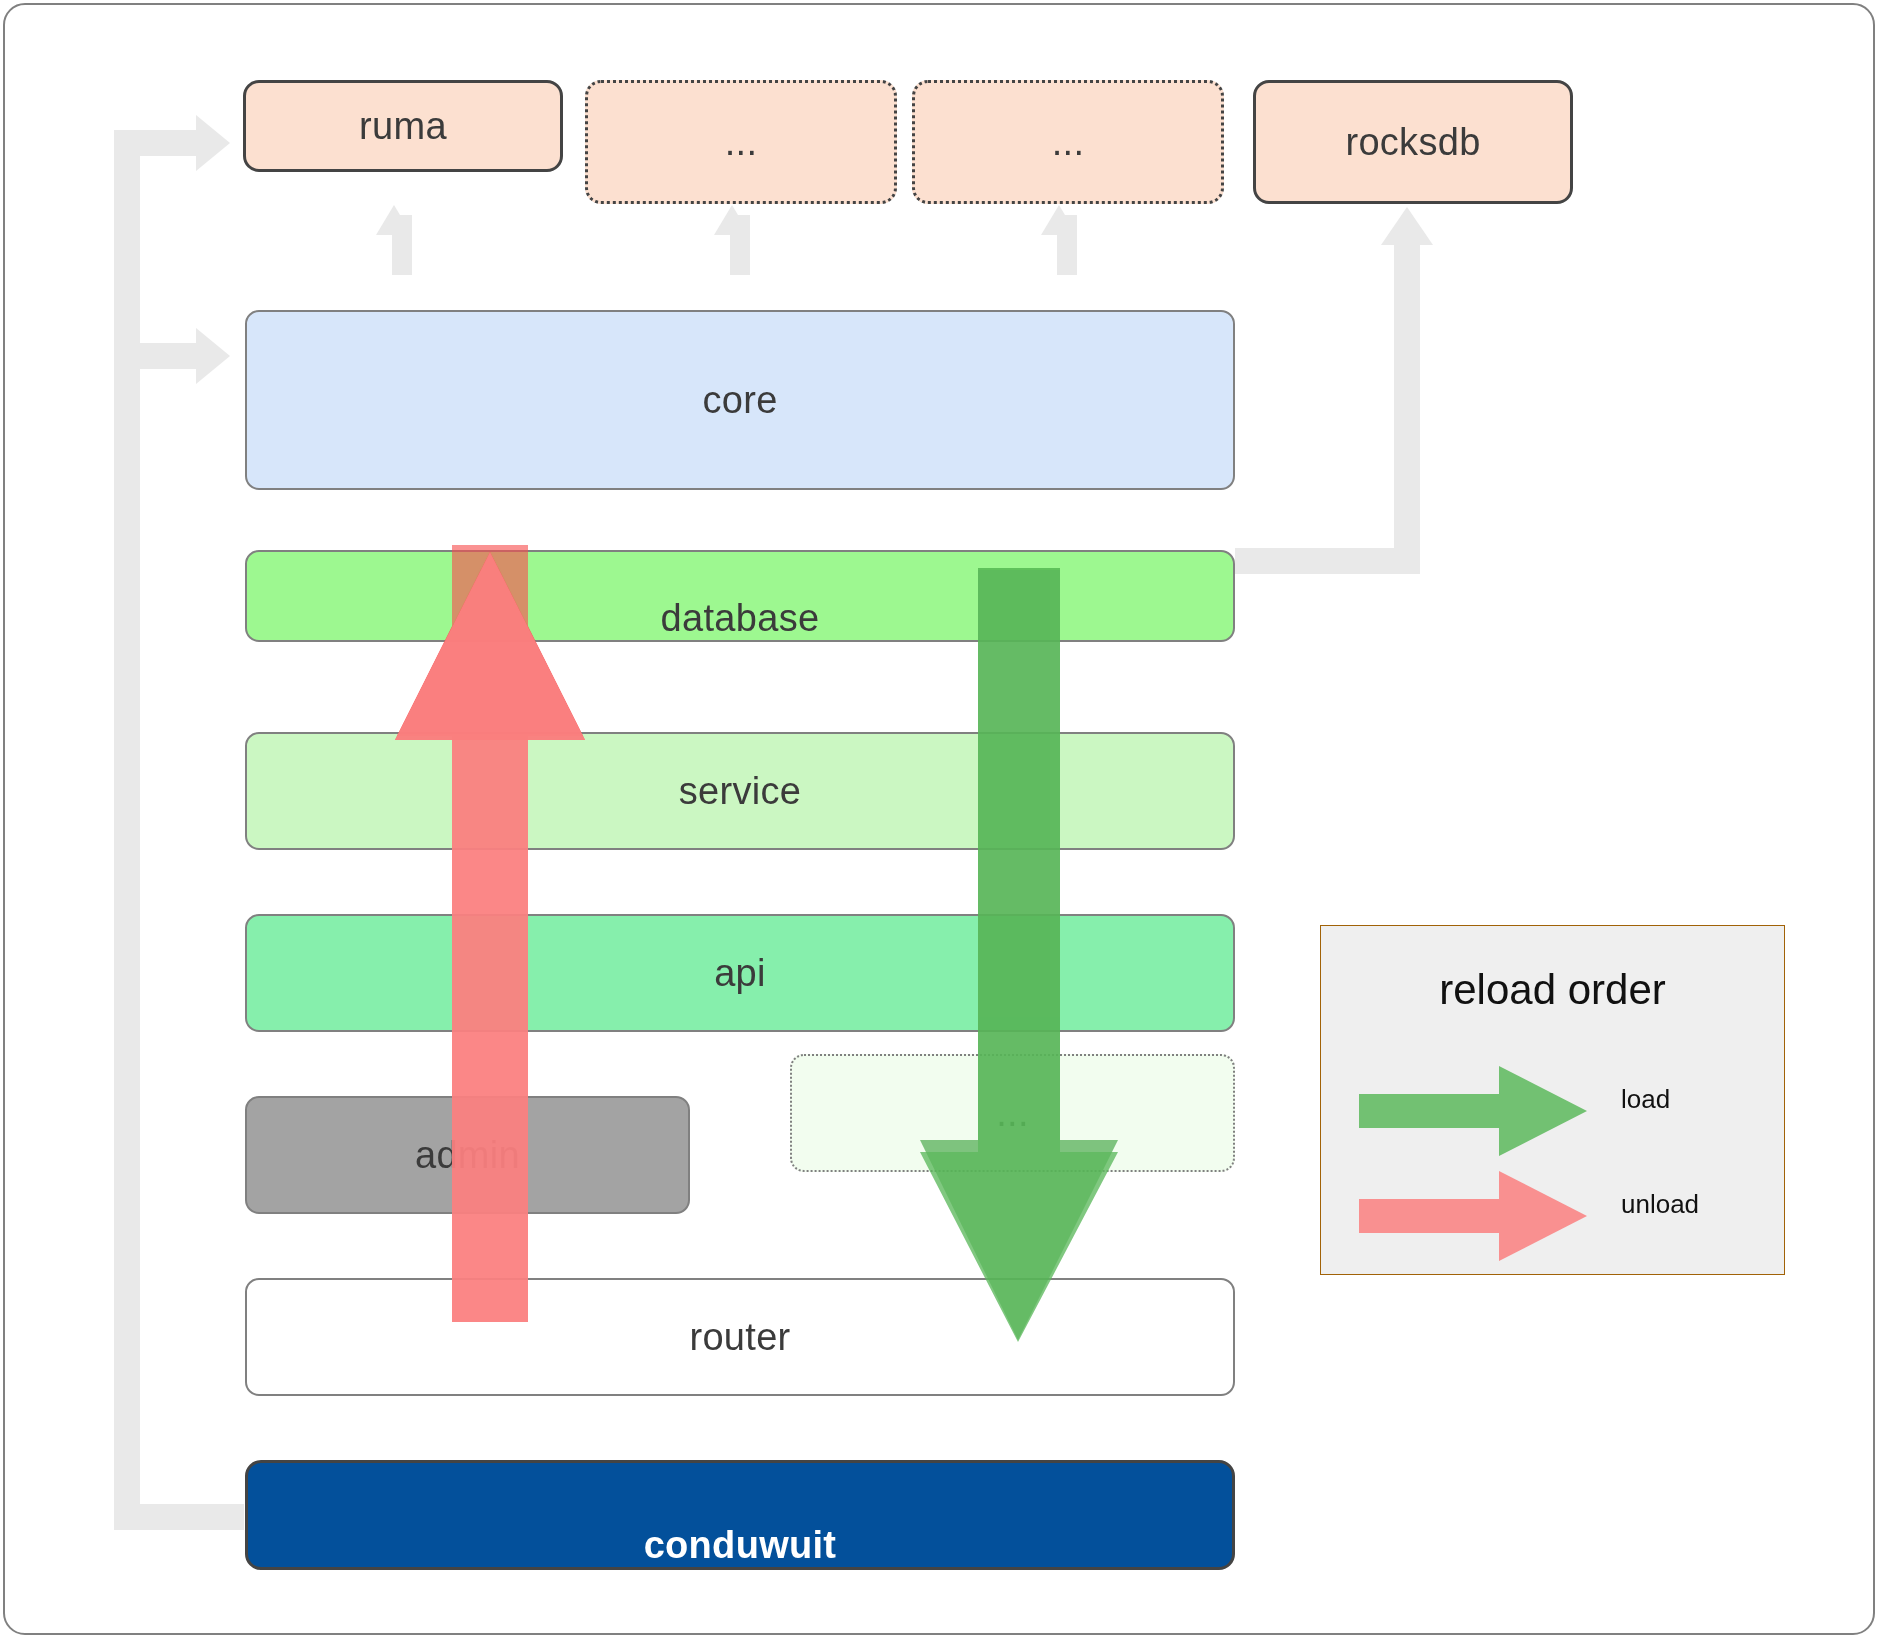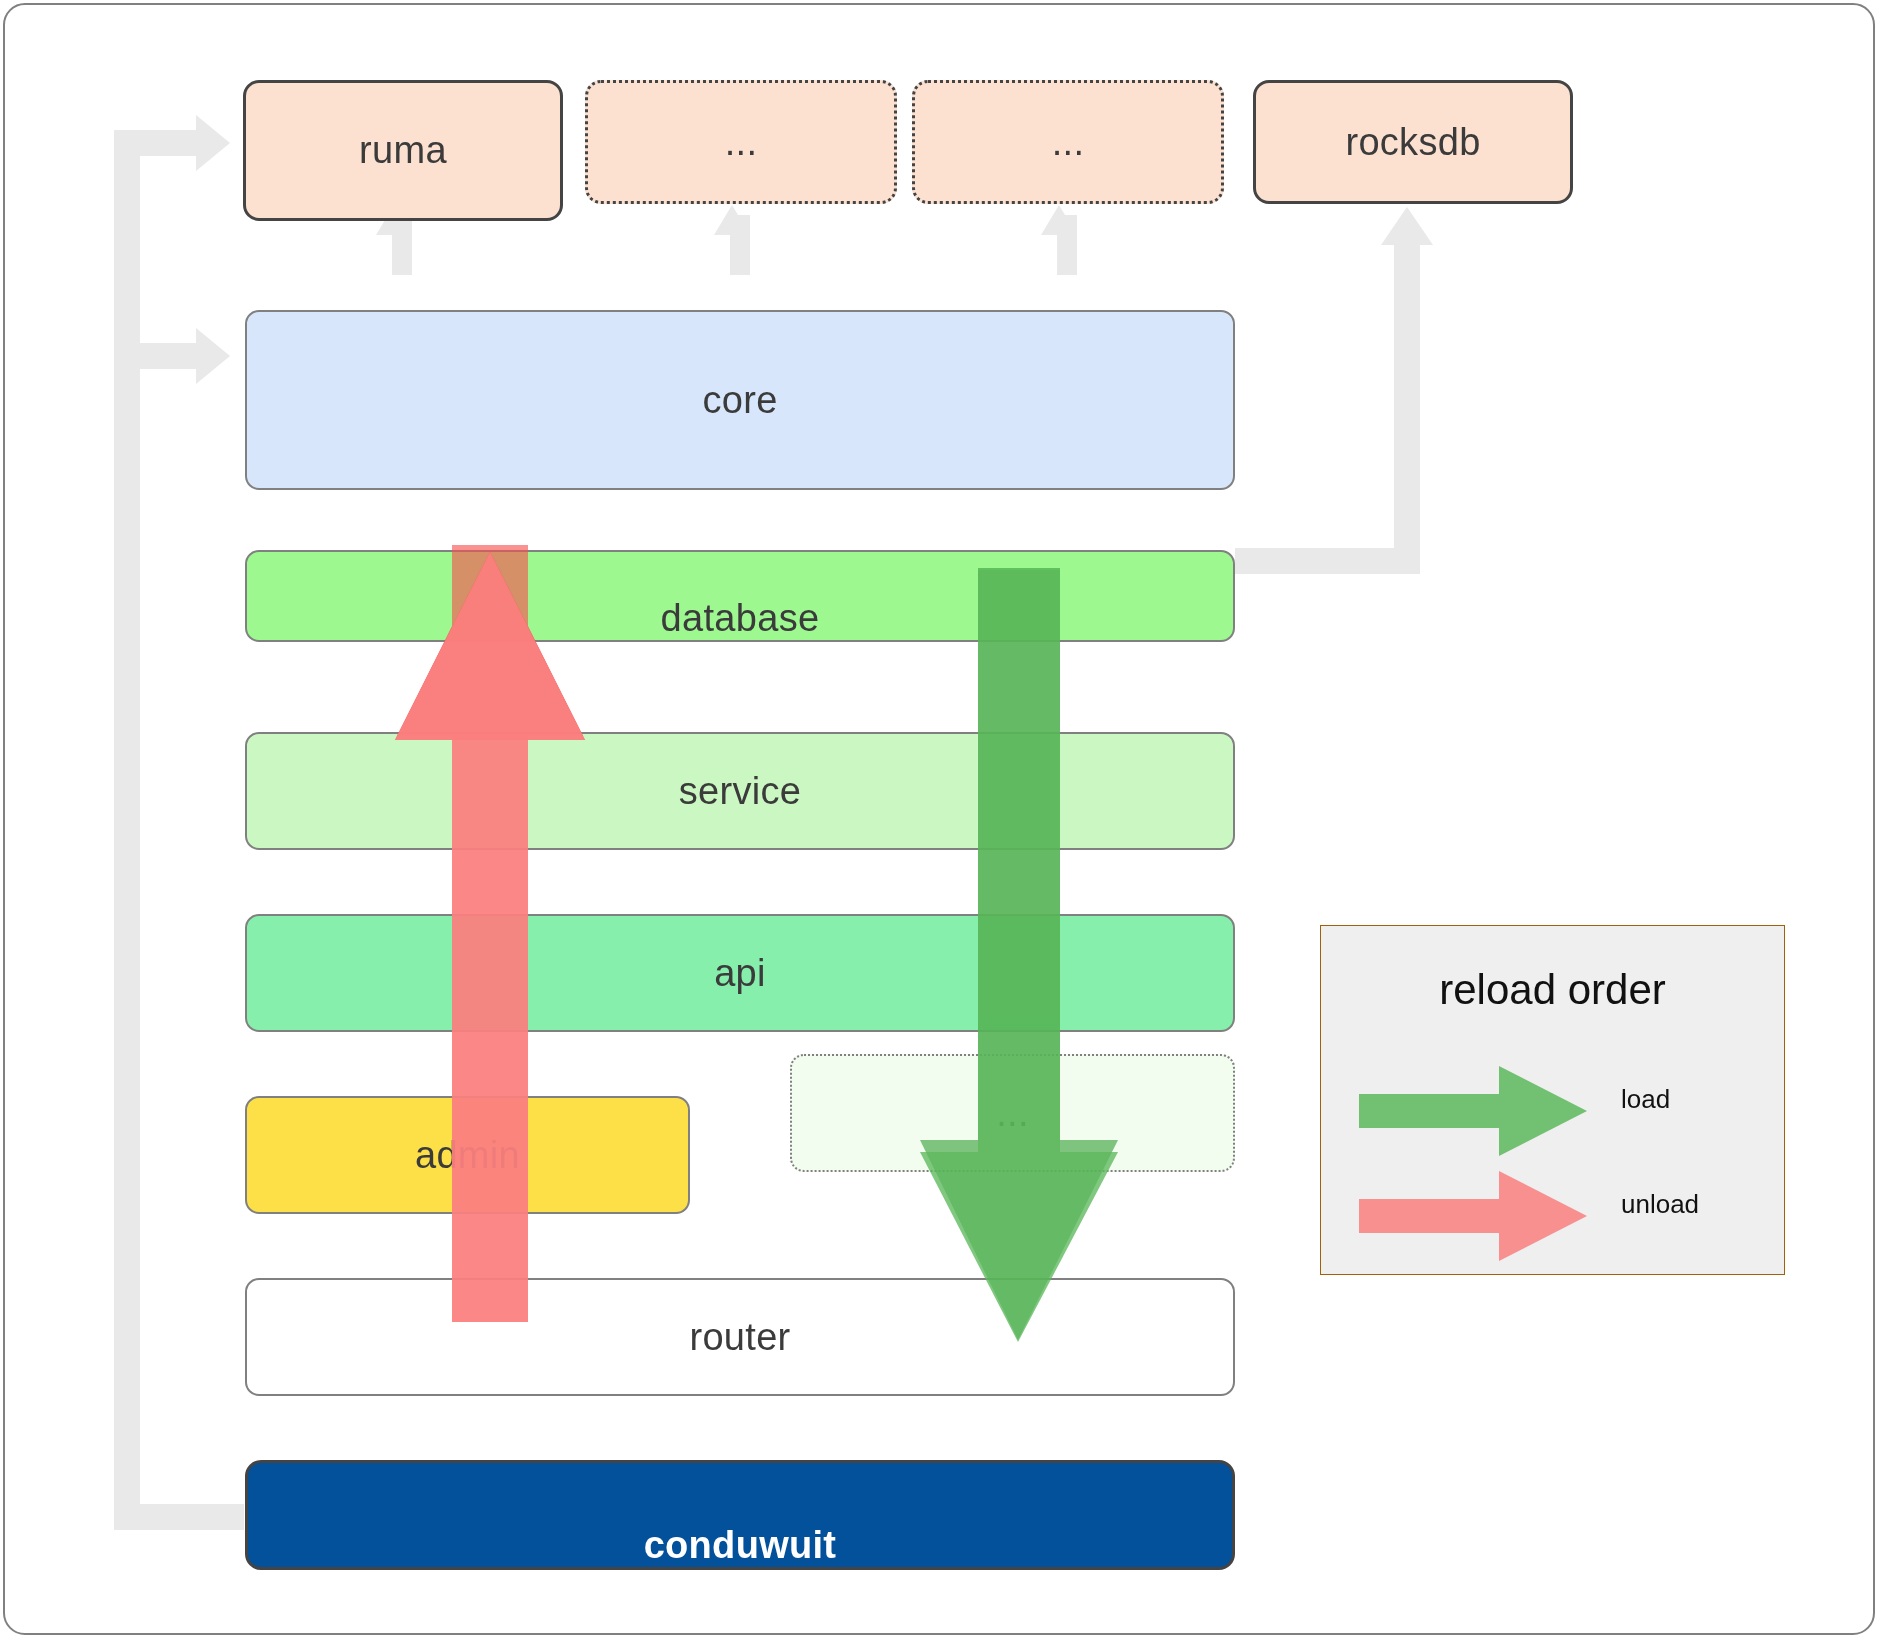--- a/index.html
+++ b/index.html
@@ -40,21 +40,21 @@
   .box.solid-dark { border: 3px solid #444444; }
   .box.dotted-dark { border: 3px dotted #444444; }
   .box.solid-gray { border: 2px solid #808080; margin-top: 42px; }
   .box.dotted-gray { border: 2px dotted #808080; }
 
   .dep { background: #fce0d0; border-radius: 16px; }
   .core-box { background: #d7e6fa; }
   .db-box { background: #9df890; }
   .svc-box { background: #cbf7c2; }
   .api-box { background: #86efac; }
-  .admin-box { background: #fde047; }
+  .admin-box { background: #a3a3a3; }
   .dots-box { background: #f2fdef; }
   .router-box { background: #ffffff; }
   .conduwuit-box {
     background: #03509b;
     color: #ffffff;
     font-weight: bold;
     border-radius: 16px;
   }
 
   
@@ -137,21 +137,21 @@
 
   <div class="gconn" style="left:392px; top:215px; width:20px; height:60px;"></div>
   <div class="garrow-up" style="left:376px; top:205px; border-left-width:18px; border-right-width:18px; border-bottom-width:30px;"></div>
 
   <div class="gconn" style="left:730px; top:215px; width:20px; height:60px;"></div>
   <div class="garrow-up" style="left:714px; top:205px; border-left-width:18px; border-right-width:18px; border-bottom-width:30px;"></div>
 
   <div class="gconn" style="left:1057px; top:215px; width:20px; height:60px;"></div>
   <div class="garrow-up" style="left:1041px; top:205px; border-left-width:18px; border-right-width:18px; border-bottom-width:30px;"></div>
 
-  <div class="box dep solid-dark" style="left:243px; top:80px; width:320px; height:141px;">
+  <div class="box dep solid-dark" style="left:243px; top:80px; width:320px; height:92px;">
     <span>ruma</span>
   </div>
   <div class="box dep dotted-dark" style="left:585px; top:80px; width:312px; height:124px;">
     <span>...</span>
   </div>
   <div class="box dep dotted-dark" style="left:912px; top:80px; width:312px; height:124px;">
     <span>...</span>
   </div>
   <div class="box dep solid-dark" style="left:1253px; top:80px; width:320px; height:124px;">
     <span>rocksdb</span>

